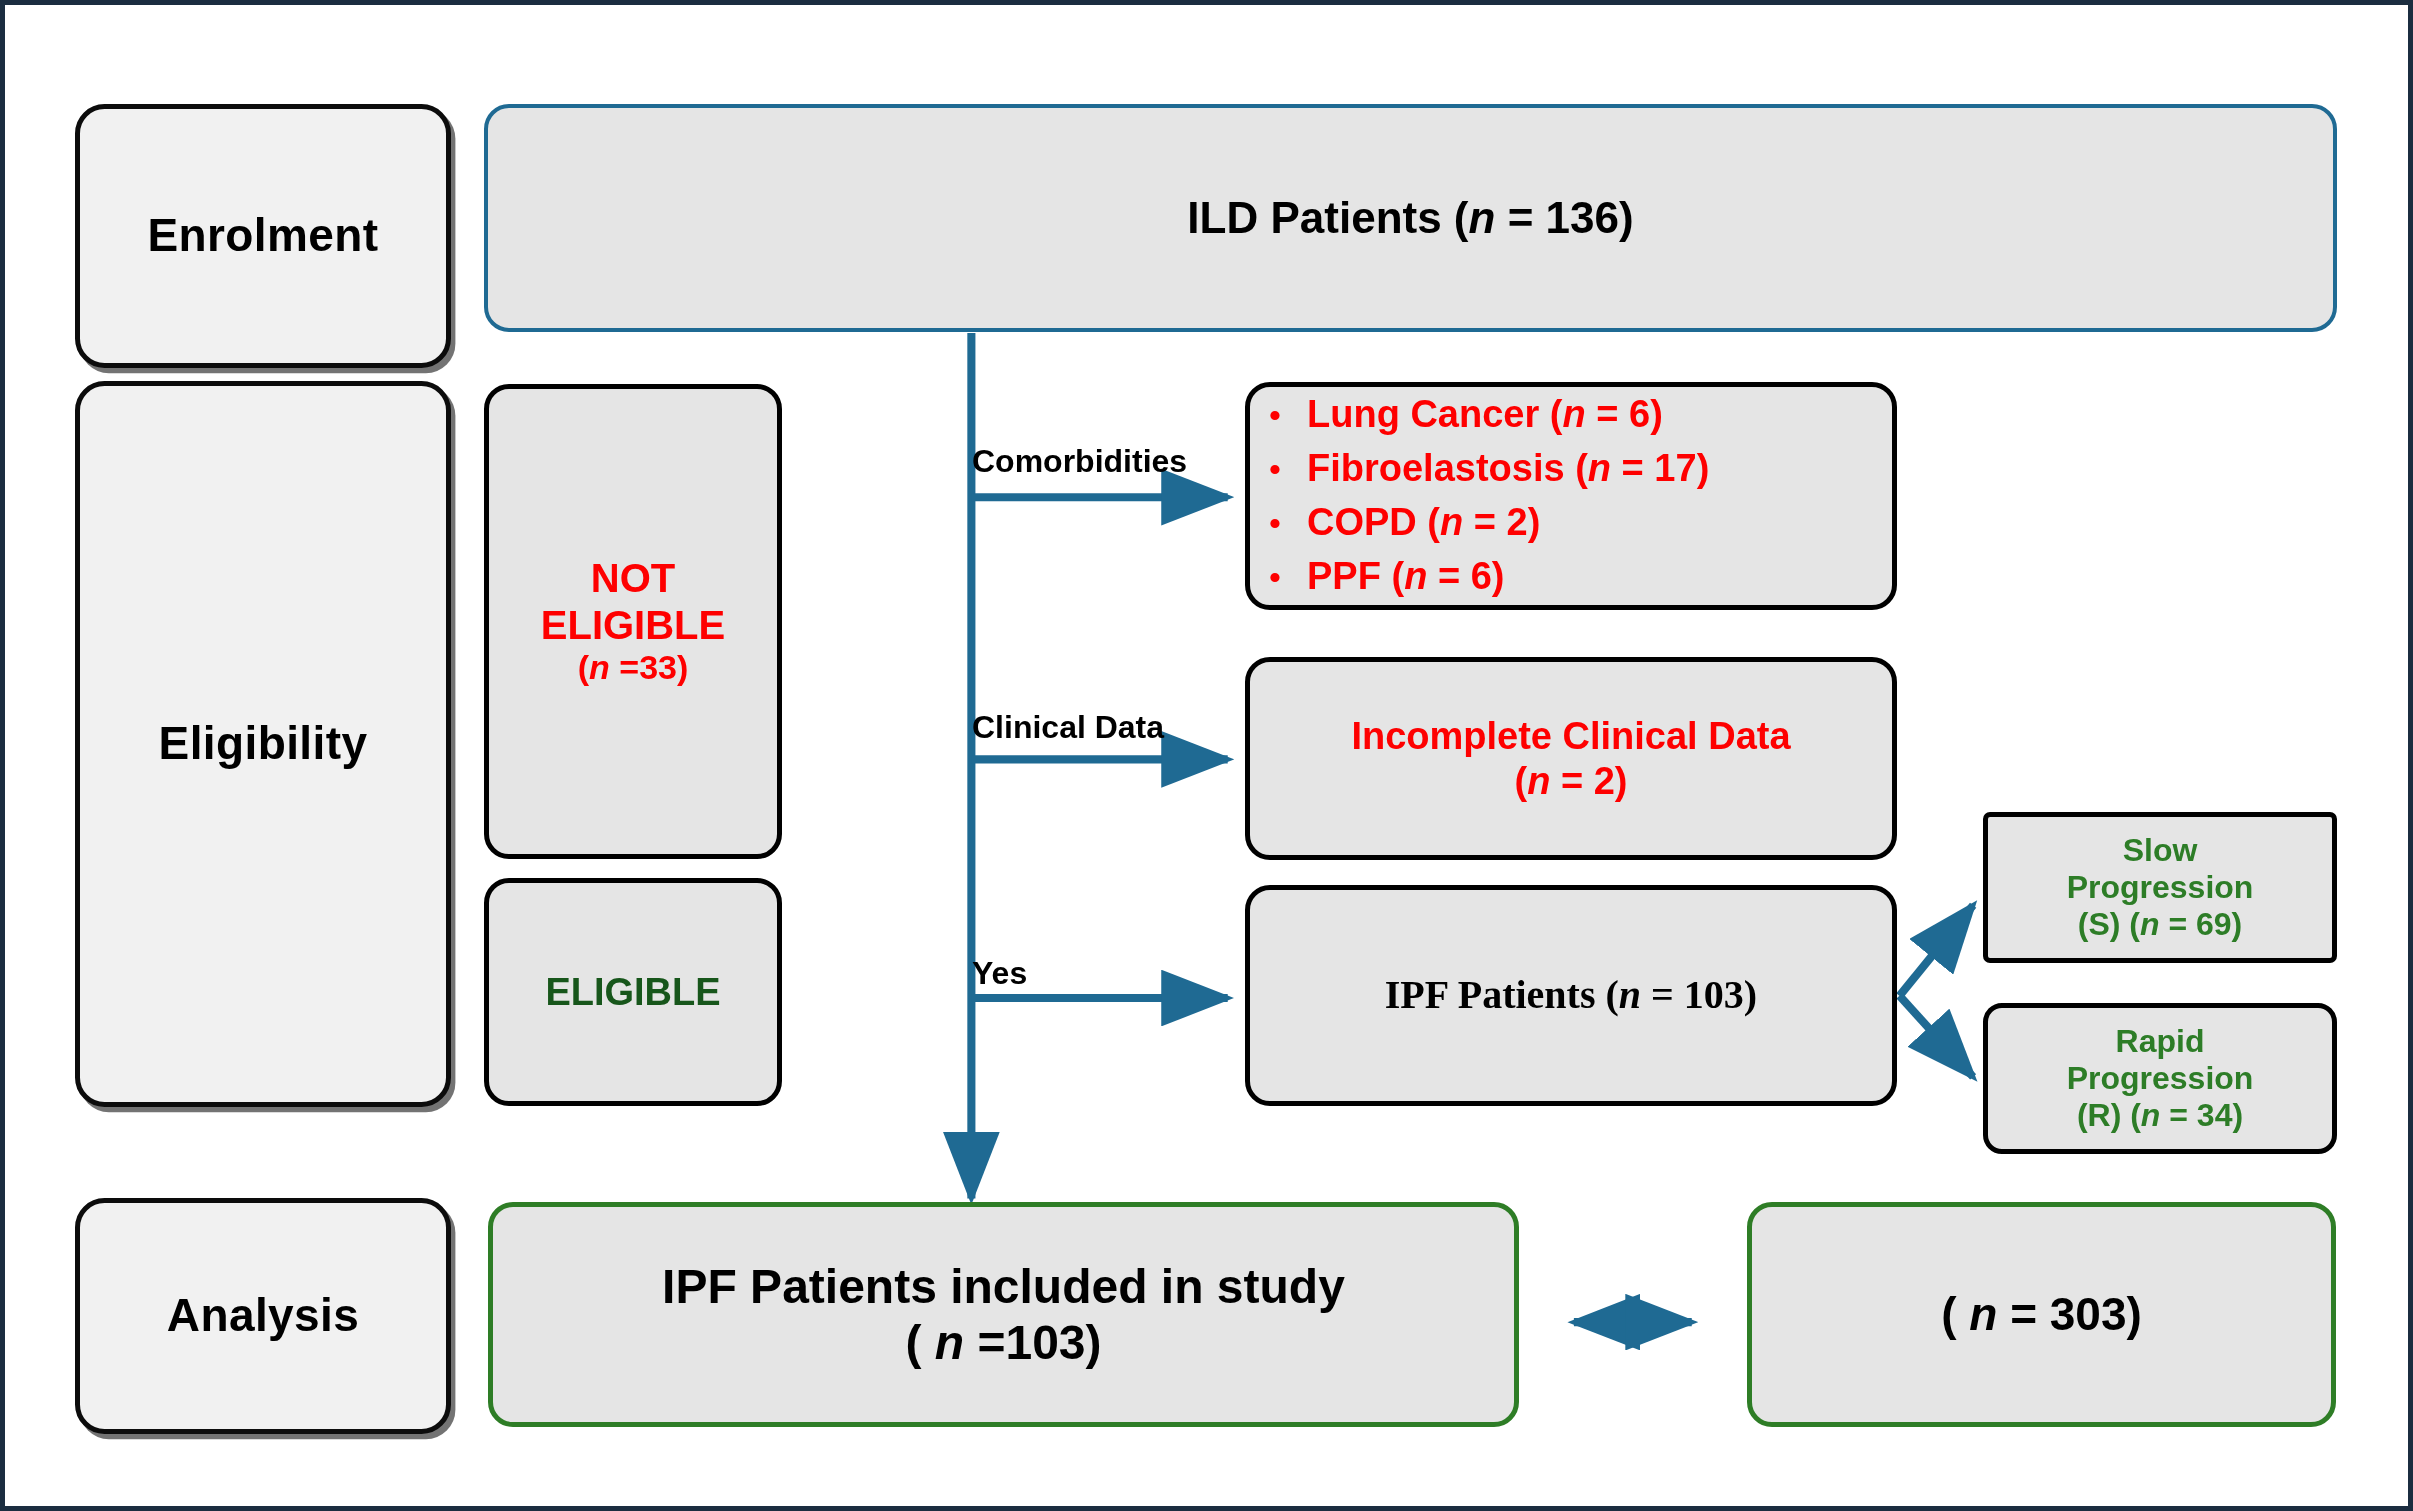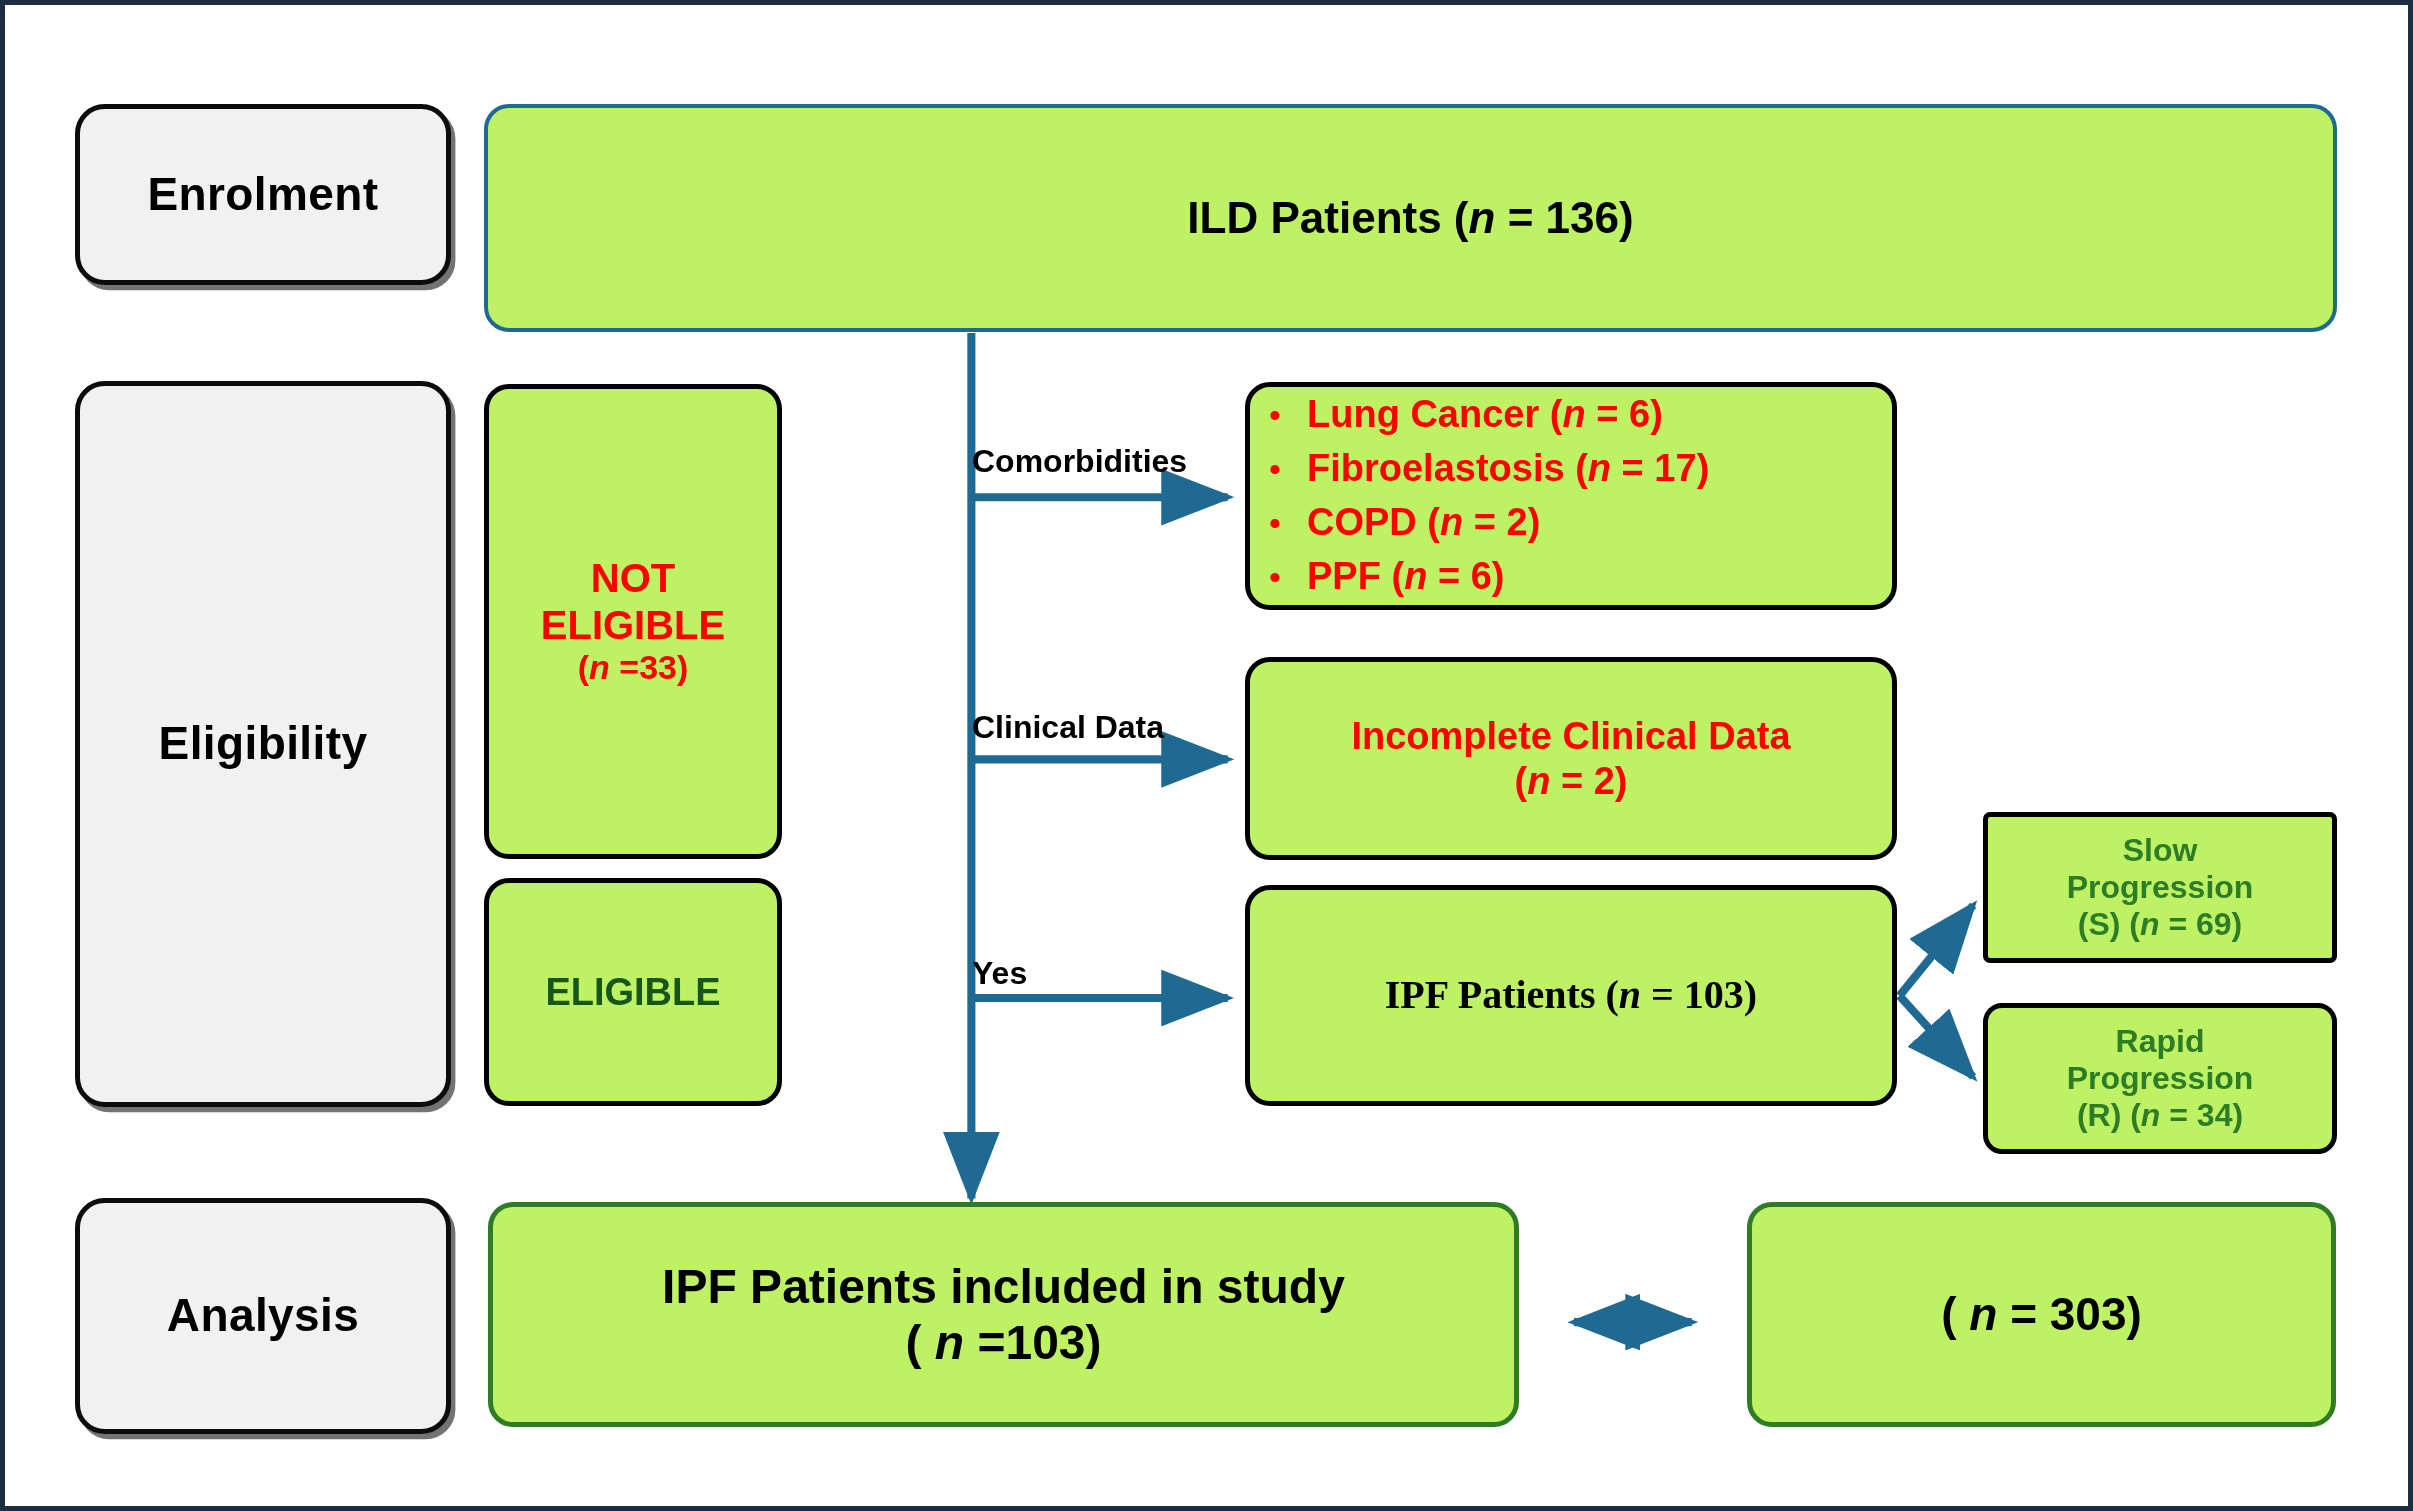--- a/index.html
+++ b/index.html
@@ -20,21 +20,21 @@
     overflow: hidden;
   }
   .canvas {
     position: absolute;
     inset: 0;
   }
   
   .node {
     position: absolute;
     box-sizing: border-box;
-    background: #bef264;
+    background: #e5e5e5;
     border: 5.2px solid #000000;
     border-radius: 25px;
     display: flex;
     flex-direction: column;
     align-items: center;
     justify-content: center;
     text-align: center;
     line-height: 1.16;
   }
   .stage {
@@ -59,21 +59,21 @@
   }
 
   
   .t-bold    { font-weight: bold; color: #000; }
   .t-red     { font-weight: bold; color: #fe0000; }
   .t-green   { font-weight: bold; color: #2d7d27; }
   .t-dgreen  { font-weight: bold; color: #17561b; }
   .italic-n  { font-style: italic; }
 
   
-  #stage-enrolment  { left: 70px;  top: 99px;  width: 376px;  height: 181px;  font-size: 46px; }
+  #stage-enrolment  { left: 70px;  top: 99px;  width: 376px;  height: 264px;  font-size: 46px; }
   #stage-eligibility{ left: 70px;  top: 376px;  width: 376px;  height: 726px;  font-size: 46px; }
   #stage-analysis   { left: 70px;  top: 1193px; width: 376px;  height: 236px;  font-size: 46px; }
 
   
   #node-ild {
     left: 479px; top: 99px; width: 1853px; height: 228px;
     font-size: 44px;
   }
   #node-not-eligible {
     left: 479px; top: 379px; width: 298px; height: 475px;

